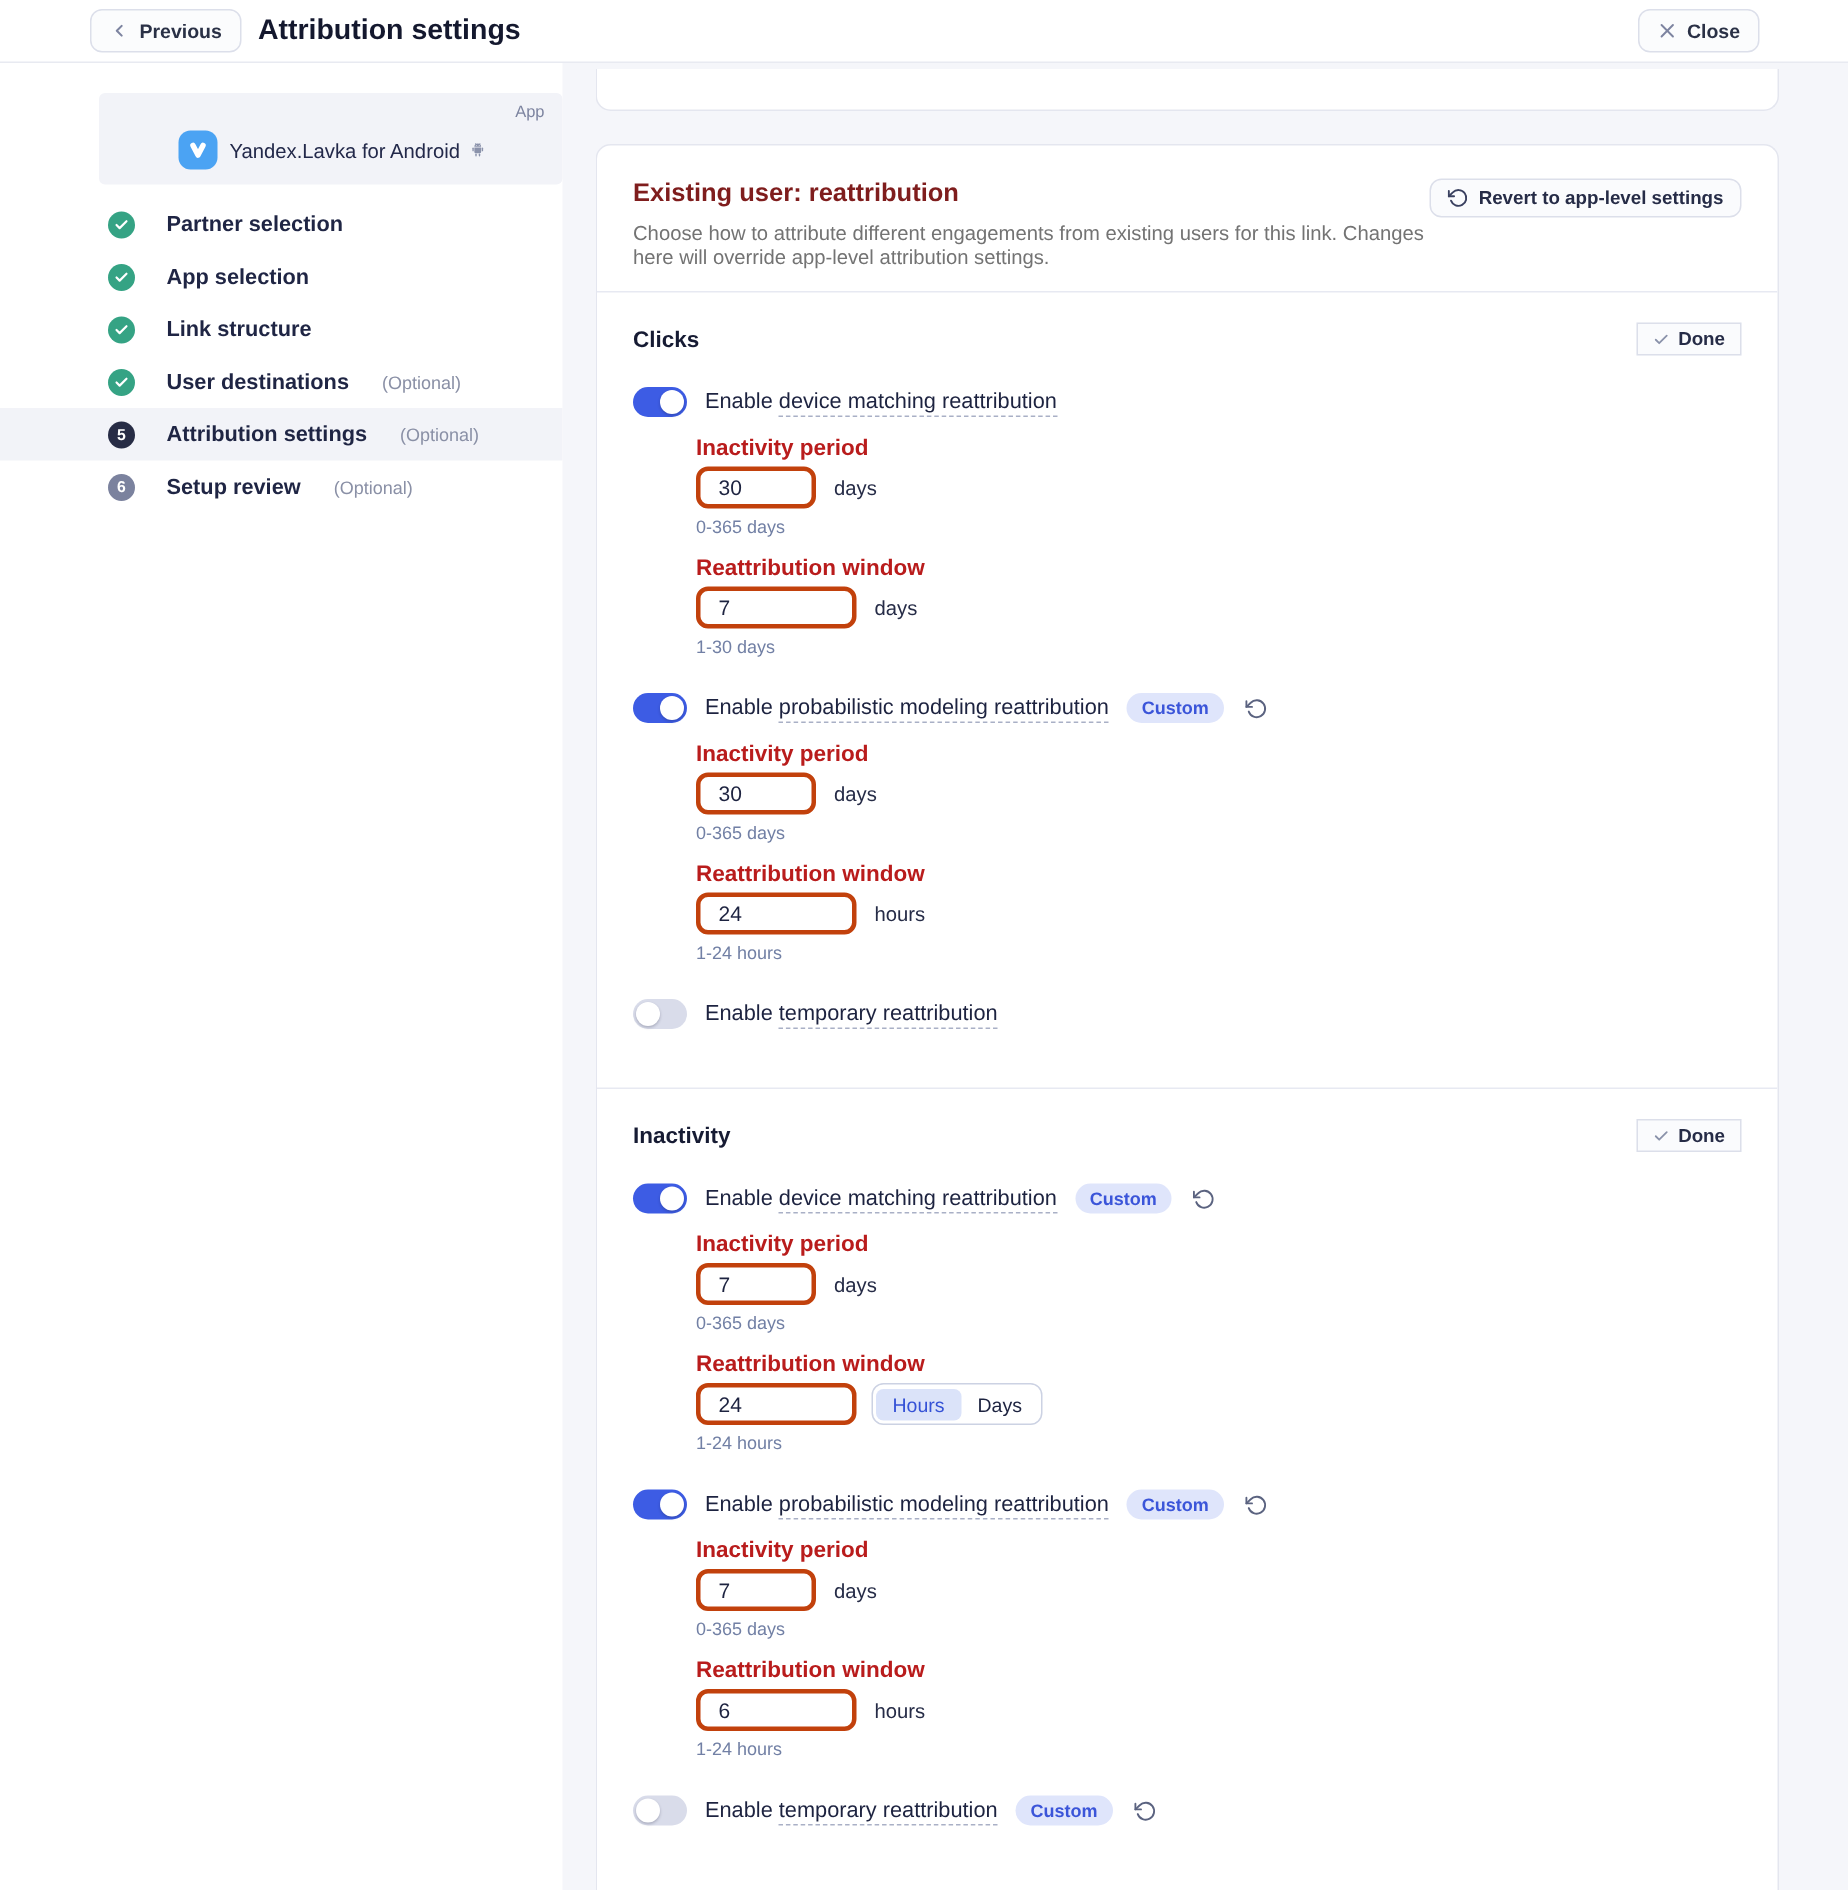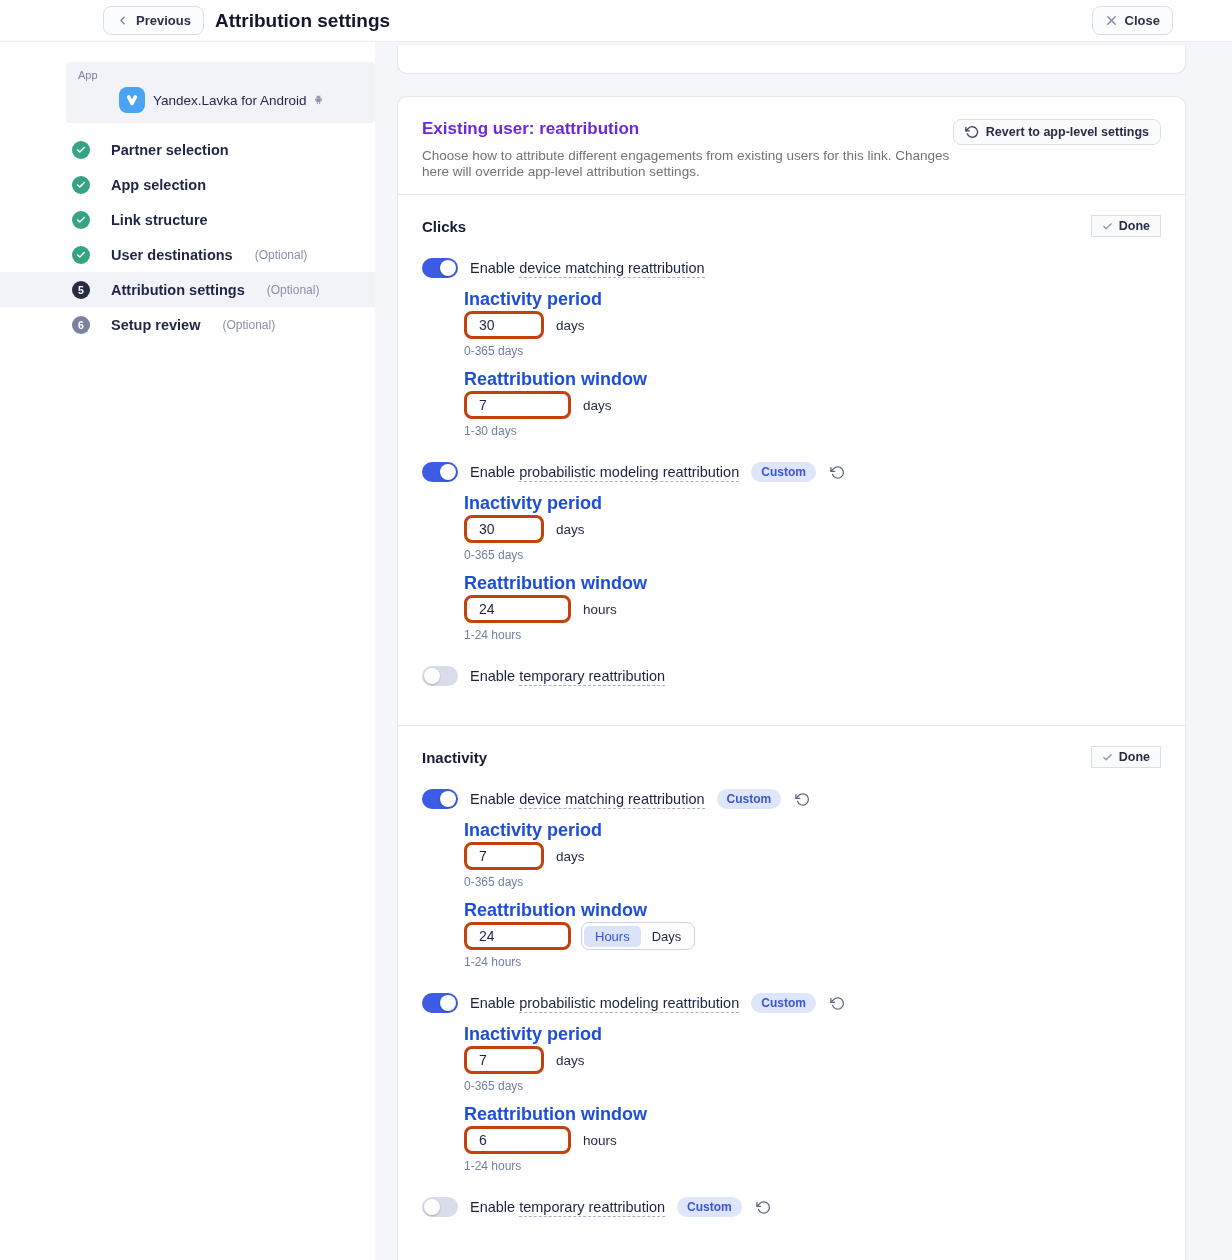--- a/index.html
+++ b/index.html
@@ -1,32 +1,32 @@
 <!DOCTYPE html>
 <html><head>
 <meta charset="utf-8">
 <style>
   * { margin:0; padding:0; box-sizing:border-box; }
   html,body { width:1232px; height:1260px; overflow:hidden; background:#fff;
     font-family:"Liberation Sans", sans-serif; color:#1d2340; }
 
   
   .topbar { height:42px; background:#fff; border-bottom:1px solid #e8eaf1;
-    display:flex; align-items:center; padding:0 59px 0 103px; }
+    display:flex; align-items:center; padding:0 59px 0 60px; }
   .btn { display:inline-flex; align-items:center; gap:7px; border:1px solid #dcdfea;
     border-radius:8px; background:#fbfcfd; font-size:13px; font-weight:700;
     color:#2a3146; padding:6px 12px; cursor:pointer; font-family:inherit; }
   .topbar-title { font-size:19px; font-weight:700; color:#14182e; margin-left:11px; }
   .close-btn { margin-left:auto; }
 
   
   .layout { display:flex; height:1218px; }
   .sidebar { width:375px; background:#fff; padding-top:20px; flex:none; }
   .app-panel { margin-left:66px; width:309px; background:#f2f3f8; border-radius:4px;
-    padding:7px 12px 10px; }
+    padding:7px 12px 10px;text-align:right; }
   .app-label { font-size:11px; color:#7d84a0; margin-bottom:6px; }
   .app-row { display:flex; align-items:center; gap:8px;padding-left:41px; }
   .app-icon { width:26px; height:26px; border-radius:8px; background:#4ba3f3;
     display:flex; align-items:center; justify-content:center; flex:none; }
   .app-name { font-size:13.5px; color:#23294a; display:flex; align-items:center; gap:5px; }
   .steps { margin-top:9px; }
   .step { height:35px; display:flex; align-items:center; gap:21px; padding-left:72px;
     width:375px; cursor:pointer; }
   .step.current { background:#f2f3f8; }
   .step-icon { width:18px; height:18px; border-radius:50%; flex:none;
@@ -39,21 +39,21 @@
   .step-optional { font-size:12px; color:#8a90a6; margin-left:1px; }
 
   
   .main { flex:1; background:#f5f6fa; padding:4px 46px 0 22px; overflow:hidden; }
   .card-partial { height:28px; background:#fff; border:1px solid #e4e6ef; border-top:none;
     border-radius:0 0 10px 10px; }
   .card { margin-top:22px; background:#fff; border:1px solid #e4e6ef; border-bottom:none;
     border-radius:10px 10px 0 0; height:1164px; overflow:hidden; }
   .card-header { display:flex; justify-content:space-between; align-items:flex-start;
     padding:22px 24px 14px; }
-  .card-title { font-size:17px; font-weight:700; color:#6d28d9; margin-bottom:9px; }
+  .card-title { font-size:17px; font-weight:700; color:#7f1d1d; margin-bottom:9px; }
   .card-desc { font-size:13.5px; color:#737373; line-height:16px; max-width:552px; }
   .revert-btn { display:inline-flex; align-items:center; gap:7px; border:1px solid #dcdfea;
     border-radius:8px; background:#fafbfd; font-size:12.5px; font-weight:700; color:#262c47;
     padding:5px 11px; cursor:pointer; font-family:inherit; flex:none; }
 
   .section { border-top:1px solid #e7e9f2; padding:20px 24px 39px; }
   .section-head { display:flex; justify-content:space-between; align-items:center;
     margin-bottom:21px; }
   .section-title { font-size:15px; font-weight:700; color:#161b33; }
   .done-btn { display:inline-flex; align-items:center; gap:6px; border:1px solid #dcdfea;
@@ -71,21 +71,21 @@
   .toggle.off .knob { left:2px; }
   .row-label { font-size:14.5px; color:#1d2340; }
   .term { border-bottom:1.4px dashed #a9b0c6; padding-bottom:1px; cursor:help; }
   .badge { background:#dfe5fb; color:#3b55d9; font-size:12px; font-weight:600;
     border-radius:10px; padding:3px 10px; flex:none; }
   .revert-icon-btn { background:none; border:none; color:#5b6380; cursor:pointer;
     display:inline-flex; padding:0; margin-left:2px; }
 
   .fields { margin:14px 0 24px 42px; }
   .field + .field { margin-top:14px; }
-  .field-label { font-size:18px; font-weight:700; color:#1d4ed8; margin-bottom:5px;
+  .field-label { font-size:15px; font-weight:700; color:#b91c1c; margin-bottom:5px;
     line-height:14px; }
   .input-row { display:flex; align-items:center; gap:12px; }
   input.num { height:28px; border:3px solid #c2410c; border-radius:8px; padding:0 8px 0 12px;
     font-size:14px; color:#1d2340; font-family:inherit; background:#fff; }
   .w-narrow { width:80px; }
   .w-wide { width:107px; }
   .unit { font-size:13.5px; color:#262c47; }
   .hint { font-size:12px; color:#7280a5; margin-top:5px; line-height:14px; }
 
   .segmented { display:inline-flex; align-items:center; border:1px solid #ccd2e3;

